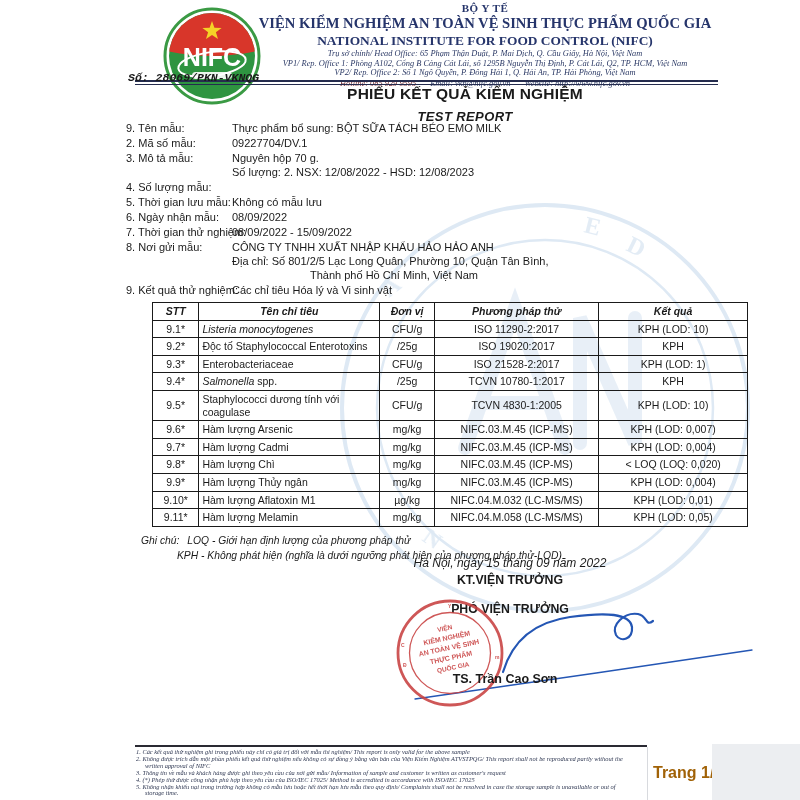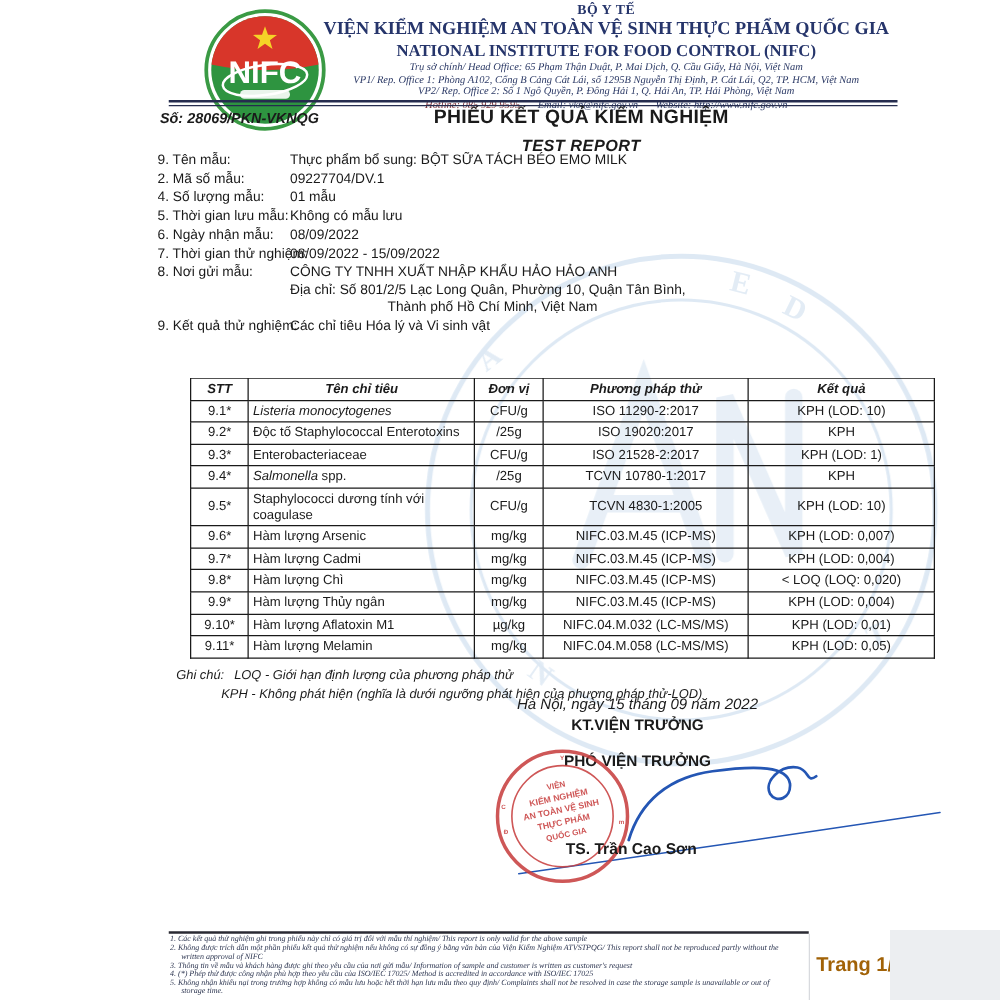--- a/index.html
+++ b/index.html
@@ -13,21 +13,21 @@
   #head-text{left:250px;top:2px;width:470px;text-align:center;color:#26356b;}
   .ministry{font-family:"Liberation Serif",serif;font-weight:bold;font-size:11px;letter-spacing:.5px;}
   .inst-vi{font-family:"Liberation Serif",serif;font-weight:bold;font-size:14.6px;margin-top:1px;}
   .inst-en{font-family:"Liberation Serif",serif;font-weight:bold;font-size:13.4px;margin-top:1px;}
   .addr{font-family:"Liberation Serif",serif;font-style:italic;font-size:8.4px;line-height:9.6px;color:#2c3a66;}
   .contact{font-family:"Liberation Serif",serif;font-style:italic;font-size:8.4px;margin-top:1px;color:#2c3a66;}
   .contact .hotline{color:#7a3038;}
   .contact span{margin:0 7px;}
   #head-rule{left:135px;top:80px;width:583px;height:2px;border-top:2px solid #252c4e;border-bottom:1px solid #252c4e;}
   
-  #doc-no{left:128px;top:89px;font-size:11.5px;font-weight:bold;font-style:italic;}
+  #doc-no{left:128px;top:71px;font-size:11.5px;font-weight:bold;font-style:italic;font-family:Liberation Mono, monospace;}
   #title-block{left:280px;top:85px;width:370px;text-align:center;}
   .title{font-size:15.5px;font-weight:bold;letter-spacing:.2px;}
   .subtitle{font-size:13px;font-weight:bold;font-style:italic;margin-top:6px;letter-spacing:.4px;}
   
   #info-list{left:126px;top:121px;width:560px;font-size:11px;line-height:14px;}
   .info-item{display:grid;grid-template-columns:106px 1fr;margin-bottom:1px;}
   .info-label{white-space:nowrap;}
   .info-line.indented{margin-left:78px;}
   
   #results-table{left:152px;top:302px;}
@@ -118,24 +118,28 @@
         <div class="info-line">Thực phẩm bổ sung: BỘT SỮA TÁCH BÉO EMO MILK</div>
       </div>
     </div>
     <div class="info-item">
       <span class="info-label">2. Mã số mẫu:</span>
       <div class="info-value">
         <div class="info-line">09227704/DV.1</div>
       </div>
     </div>
     <div class="info-item">
+      <span class="info-label">3. Mô tả mẫu:</span>
+      <div class="info-value">
+        <div class="info-line">Nguyên hộp 70 g.</div>
+        <div class="info-line">Số lượng: 2. NSX: 12/08/2022 - HSD: 12/08/2023</div>
+      </div>
+    </div>
+    <div class="info-item">
       <span class="info-label">4. Số lượng mẫu:</span>
-      <div class="info-value">
-        <div class="info-line">01 mẫu</div>
-      </div>
     </div>
     <div class="info-item">
       <span class="info-label">5. Thời gian lưu mẫu:</span>
       <div class="info-value">
         <div class="info-line">Không có mẫu lưu</div>
       </div>
     </div>
     <div class="info-item">
       <span class="info-label">6. Ngày nhận mẫu:</span>
       <div class="info-value">

